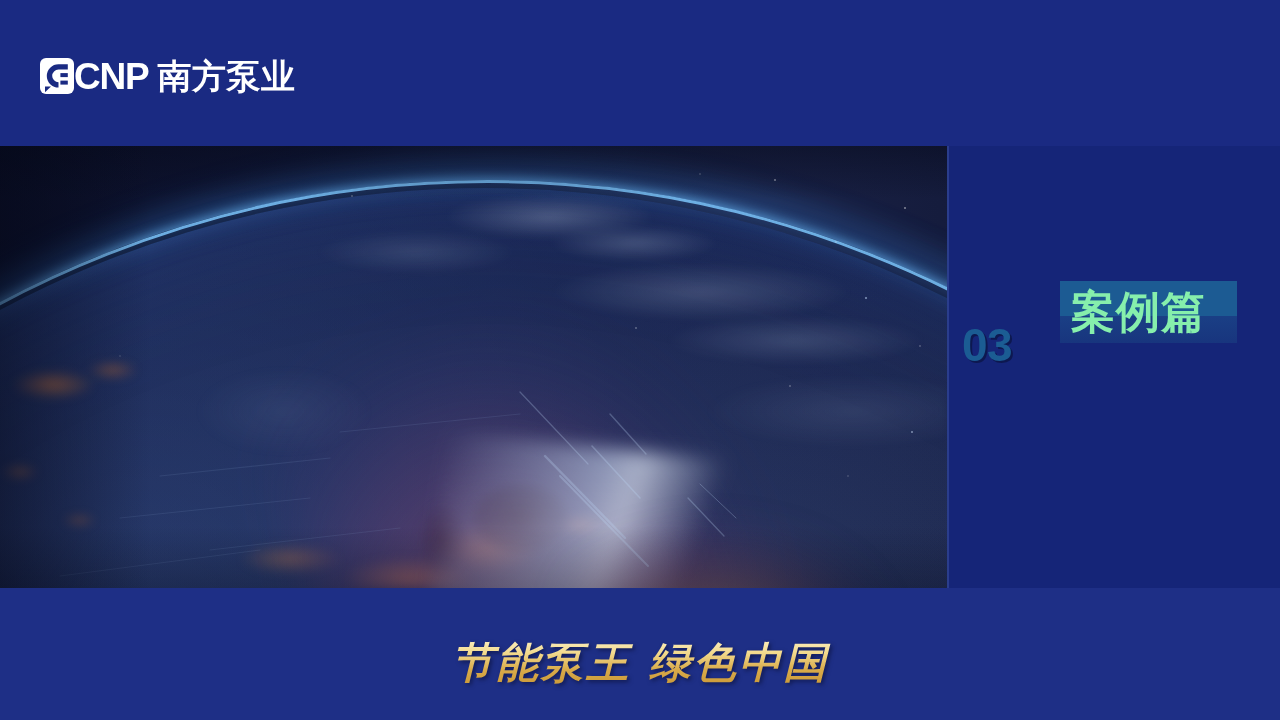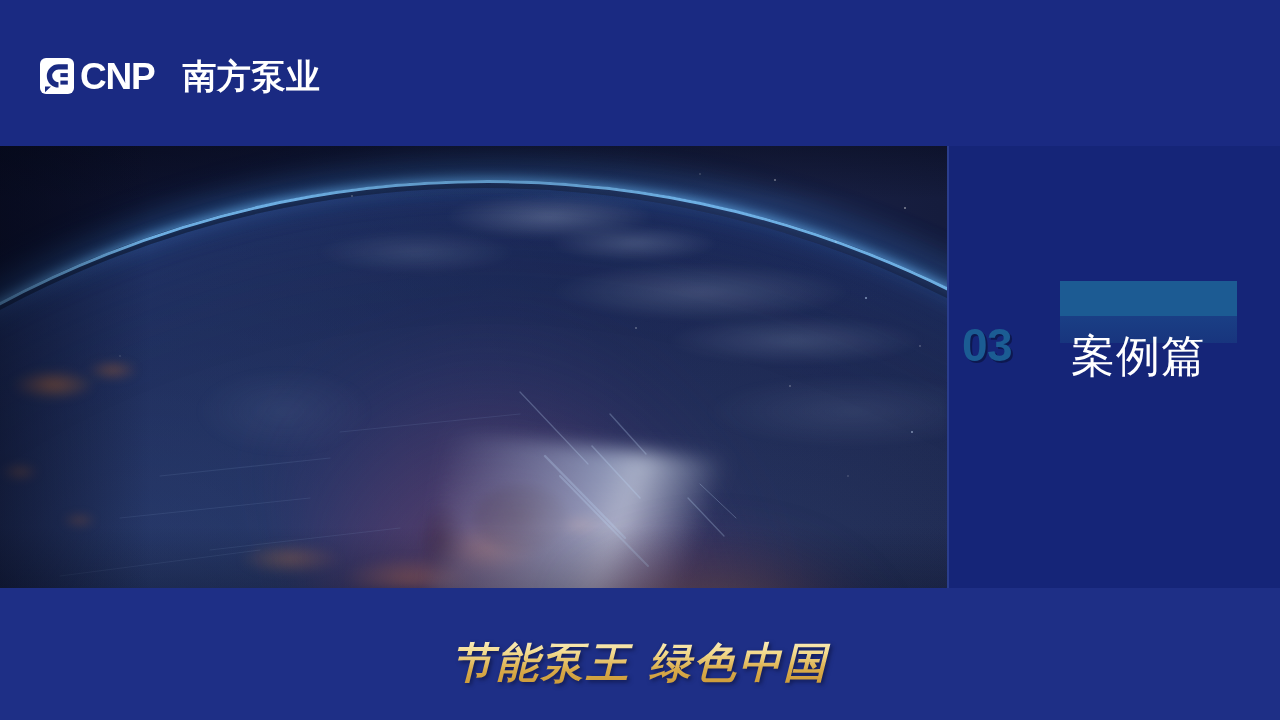--- a/index.html
+++ b/index.html
@@ -26,21 +26,20 @@
     height: 146px;
     background: #1a2a82;
   }
   #logo-lockup {
     position: absolute;
     left: 40px;
     top: 54px;
     height: 44px;
     display: flex;
     align-items: center;
-    gap: 6px;
   }
   #logo-mark {
     width: 34px;
     height: 36px;
     display: block;
   }
   #logo-cnp {
     color: #ffffff;
     font-family: "Liberation Sans", sans-serif;
     font-weight: 700;
@@ -49,21 +48,21 @@
     line-height: 1;
     white-space: nowrap;
   }
   #logo-cn {
     color: #ffffff;
     font-family: "Liberation Sans", sans-serif;
     font-weight: 700;
     font-size: 34px;
     letter-spacing: 0.5px;
     line-height: 1;
-    margin-left: 22px;
+    margin-left: 9px;
     white-space: nowrap;
   }
 
   
   #earth-panel {
     position: absolute;
     left: 0;
     top: 146px;
     width: 947px;
     height: 442px;
@@ -268,27 +267,26 @@
         #1c5b93 56%,
         #1a3f85 57%,
         #18357e 100%);
   }
   #section-title-text {
     position: absolute;
     left: 1071px;
     top: 286px;
     width: 170px;
     font-family: "DejaVu Sans", "Liberation Sans", sans-serif;
-    font-weight: 400;
+    font-weight: 700;
     font-size: 44px;
     line-height: 52px;
-    color: #ffffff;
+    color: #86efac;
     letter-spacing: 1px;
     white-space: nowrap;
-    margin-top: 44px;
   }
 
   
   #footer-band {
     position: absolute;
     left: 0;
     top: 588px;
     width: 1280px;
     height: 132px;
     background: #1e2f86;

